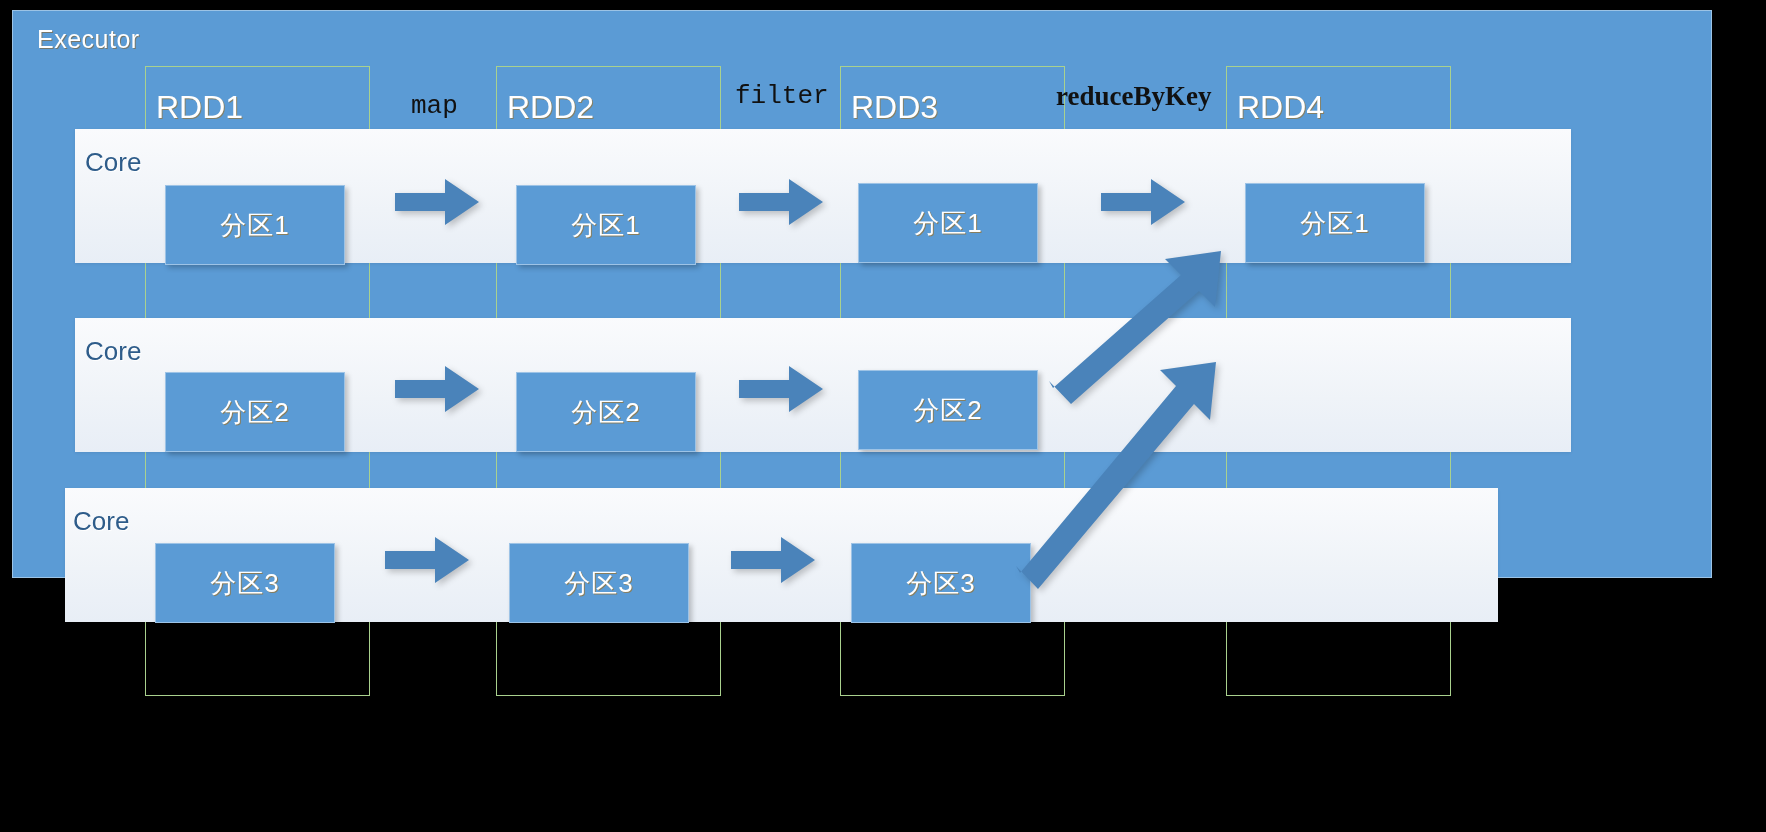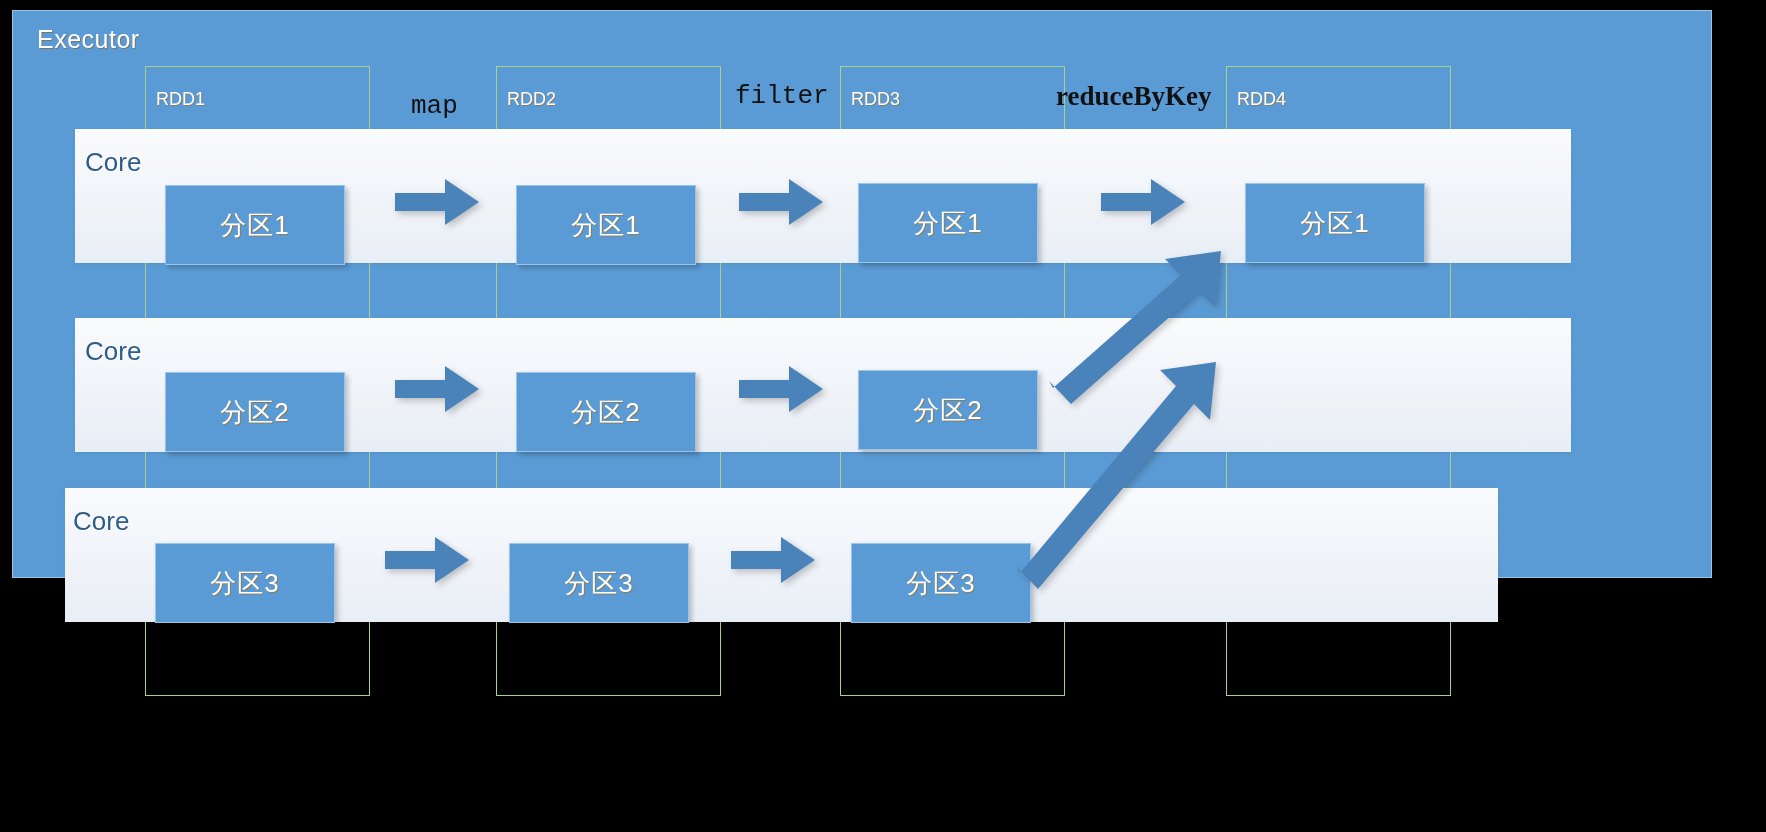--- a/index.html
+++ b/index.html
@@ -19,21 +19,21 @@
     font-family:"Liberation Sans",sans-serif;
   }
 
   
   .rdd-col{
     position:absolute; top:55px; height:630px;
     border:1px solid #A9D18E; box-sizing:border-box; background:transparent;
   }
   .rdd-label{
     position:absolute; left:10px; top:22px;
-    font-size:18px; color:#FFFFFF;
+    font-size:32px; color:#FFFFFF;
     text-shadow:1px 1px 0 rgba(160,110,30,.6);
     white-space:nowrap;
     text-align:center;
   }
 
   
   .core-band{
     position:absolute; height:134px;
     background:linear-gradient(180deg,#FAFBFD 0%,#EFF3F8 60%,#E8EEF6 100%);
     box-shadow:0 1px 3px rgba(0,0,0,.08);

